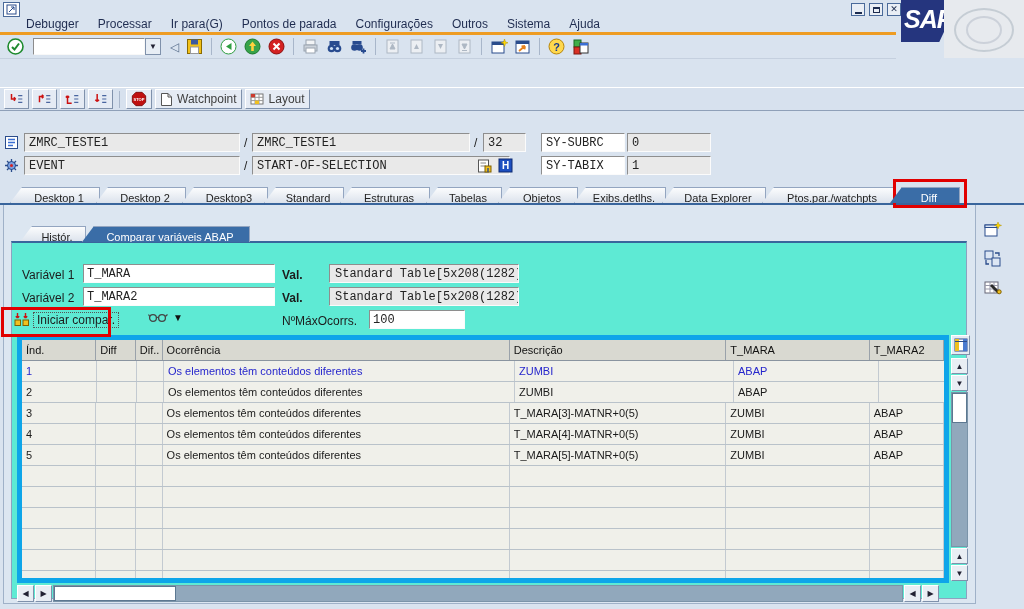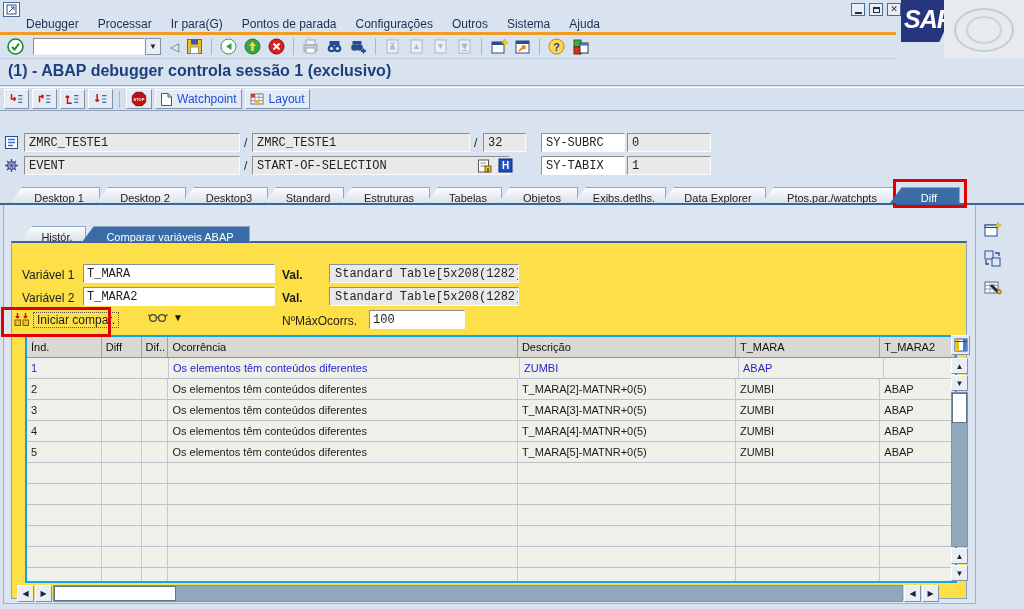--- a/index.html
+++ b/index.html
@@ -29,21 +29,21 @@
   .cmd-input { width:112px; height:17px; border:1px solid; border-color:#8c8c8c #f8f8f8 #f8f8f8 #8c8c8c; background:#fff; font-size:11px; padding:0 2px; }
   .cmd-dd { width:16px; height:17px; background:#e8eef5; border:1px solid #7f91ab; font-size:8px; color:#223; display:flex; align-items:center; justify-content:center; }
   .collapse-arr { color:#5a708e; font-size:12px; padding:0 2px; }
 
   
   .title-row { position:absolute; left:0; top:59px; width:100%; height:27px; border-bottom:1px solid #97a7bd; }
   .page-title { position:absolute; left:8px; top:3px; font-size:16px; font-weight:bold; color:#1d3f7d; white-space:nowrap; }
 
   
   .app-toolbar { position:absolute; left:0; top:87px; width:100%; height:24px; background:#d7e1ee; border-top:1px solid #fff; border-bottom:1px solid #8fa0b8; display:flex; align-items:center; gap:3px; padding-left:4px; }
-  .btn3d { height:20px; background:#e5ebf4; border:1px solid; border-color:#fff #7f91ab #7f91ab #fff; display:flex; align-items:center; justify-content:center; gap:4px; padding:0 4px; font-size:12px; color:#1d4ed8; cursor:default; }
+  .btn3d { height:20px; background:#e5ebf4; border:1px solid; border-color:#fff #7f91ab #7f91ab #fff; display:flex; align-items:center; justify-content:center; gap:4px; padding:0 4px; font-size:12px; color:#404040; cursor:default; }
   .step-btn { width:25px; }
 
   
   .fld { position:absolute; height:19px; background:#e9e9e9; border:1px solid; border-color:#8e8e8e #fbfbfb #fbfbfb #8e8e8e; font-family:"Liberation Mono","DejaVu Sans Mono",monospace; font-size:12px; line-height:16px; padding:1px 0 0 4px; color:#222; overflow:hidden; white-space:nowrap; }
   .fld.white { background:#fff; }
   .slash { position:absolute; font-size:12px; color:#222; }
   .ctx-icon { position:absolute; width:17px; height:17px; display:flex; align-items:center; justify-content:center; }
 
   
   .tabstrip { position:absolute; left:0; top:181px; width:100%; height:22px; display:flex; align-items:flex-end; padding-left:14px; }
@@ -55,32 +55,32 @@
   .tabstrip .tab:nth-child(7){width:80px}.tabstrip .tab:nth-child(8){width:92px}
   .tabstrip .tab:nth-child(9){width:104px}.tabstrip .tab:nth-child(10){width:132px}
   .tabstrip .tab:nth-child(11){width:70px}
   .tab-baseline { position:absolute; left:0; top:203px; width:100%; height:2px; background:#39659c; }
 
   
   .main-panel { position:absolute; left:3px; top:205px; width:973px; height:399px; background:#dce6f1; border:1px solid #9fb1c8; border-top:none; }
   .inner-tabs { position:absolute; left:20px; top:15px; display:flex; align-items:flex-end; height:22px; }
   .inner-tabs .tab:nth-child(1){width:66px}
   .inner-tabs .tab:nth-child(2){width:168px}
-  .inner-panel { position:absolute; left:7px; top:36px; width:956px; height:358px; border:1px solid #8ca2c0; border-top:2px solid #39659c; background:#fde047; }
+  .inner-panel { position:absolute; left:7px; top:36px; width:956px; height:358px; border:1px solid #8ca2c0; border-top:2px solid #39659c; background:#5eead4; }
 
   .lbl { position:absolute; font-size:12px; color:#1c1c1c; white-space:nowrap; }
   .inp { position:absolute; height:19px; background:#fff; border:1px solid; border-color:#8e8e8e #fbfbfb #fbfbfb #8e8e8e; font-family:"Liberation Mono","DejaVu Sans Mono",monospace; font-size:12px; padding:0 3px; color:#222; }
   .valfld { position:absolute; height:19px; background:#e9e9e9; border:1px solid; border-color:#8e8e8e #fbfbfb #fbfbfb #8e8e8e; font-family:"Liberation Mono","DejaVu Sans Mono",monospace; font-size:12px; line-height:16px; padding:1px 0 0 5px; color:#222; white-space:nowrap; overflow:hidden; }
   .link-btn { position:absolute; left:2px; top:66px; height:22px; display:flex; align-items:center; gap:3px; cursor:default; }
   .link-btn .txt { border:1px dotted #555; padding:0 3px; font-size:12px; color:#1c1c1c; }
   .glasses-wrap { position:absolute; left:136px; top:67px; display:flex; align-items:center; gap:5px; }
   .dd-caret { font-size:10px; color:#111; }
 
   
-  .dbg-table { position:absolute; left:13px; top:92px; width:932px; height:248px; border:2px solid #0ea5e9; background:#eef0ee; overflow:hidden; }
+  .dbg-table { position:absolute; left:5px; top:92px; width:932px; height:248px; border:5px solid #0ea5e9; background:#eef0ee; overflow:hidden; }
   .t-header { display:flex; height:21px; background:#d9d9d1; border-bottom:1px solid #8a94a0; }
   .th { font-size:11px; color:#111; line-height:20px; padding-left:4px; border-right:1px solid #9aa2aa; white-space:nowrap; overflow:hidden; }
   .row { display:flex; height:21px; background:#f0f0ea; border-bottom:1px solid #b9c2ca; }
   .td { font-size:11px; color:#1a1a1a; line-height:20px; padding-left:4px; border-right:1px solid #c3cad1; white-space:nowrap; overflow:hidden; }
   .row.selected .td { color:#2626cc; }
   .th:nth-child(1),.td:nth-child(1){width:75px}
   .th:nth-child(2),.td:nth-child(2){width:40px}
   .th:nth-child(3),.td:nth-child(3){width:27px}
   .th:nth-child(4),.td:nth-child(4){width:351px}
   .th:nth-child(5),.td:nth-child(5){width:219px}
@@ -256,23 +256,20 @@
     <span class="tb-icon">
       <svg width="18" height="18" viewBox="0 0 18 18">
           <rect x="2" y="2" width="7" height="7" fill="#3fae49" stroke="#1b6b24"></rect>
           <rect x="2" y="9" width="7" height="7" fill="#d93025" stroke="#7e160f"></rect>
           <rect x="8" y="5" width="8" height="10" fill="#fff" stroke="#333"></rect>
           <rect x="8" y="5" width="8" height="2.5" fill="#3b6fd4"></rect>
         </svg>
     </span>
   </div>
 
-  <div class="title-row">
-    <h1 class="page-title">(1) - ABAP debugger controla sessão 1 (exclusivo)</h1>
-  </div>
 
   <div class="app-toolbar">
     <span class="btn3d step-btn">
       <svg width="18" height="16" viewBox="0 0 18 16">
           <path d="M3 2 L3 8 L8 8 M8 8 L5.8 5.8 M8 8 L5.8 10.2" stroke="#cc1111" stroke-width="1.8" fill="none"></path>
           <path d="M11 4 H16 M11 8 H16 M11 12 H16" stroke="#4a66a0" stroke-width="1.4"></path>
         </svg>
     </span>
     <span class="btn3d step-btn">
       <svg width="18" height="16" viewBox="0 0 18 16">
@@ -430,21 +427,20 @@
             <div class="td"></div>
             <div class="td">Os elementos têm conteúdos diferentes</div>
             <div class="td">ZUMBI</div>
             <div class="td">ABAP</div>
           </div>
             <div class="row">
             <div class="td">2</div>
             <div class="td"></div>
             <div class="td"></div>
             <div class="td">Os elementos têm conteúdos diferentes</div>
-            <div class="td">T_MARA[2]-MATNR+0(5)</div>
             <div class="td">ZUMBI</div>
             <div class="td">ABAP</div>
           </div>
             <div class="row">
             <div class="td">3</div>
             <div class="td"></div>
             <div class="td"></div>
             <div class="td">Os elementos têm conteúdos diferentes</div>
             <div class="td">T_MARA[3]-MATNR+0(5)</div>
             <div class="td">ZUMBI</div>

